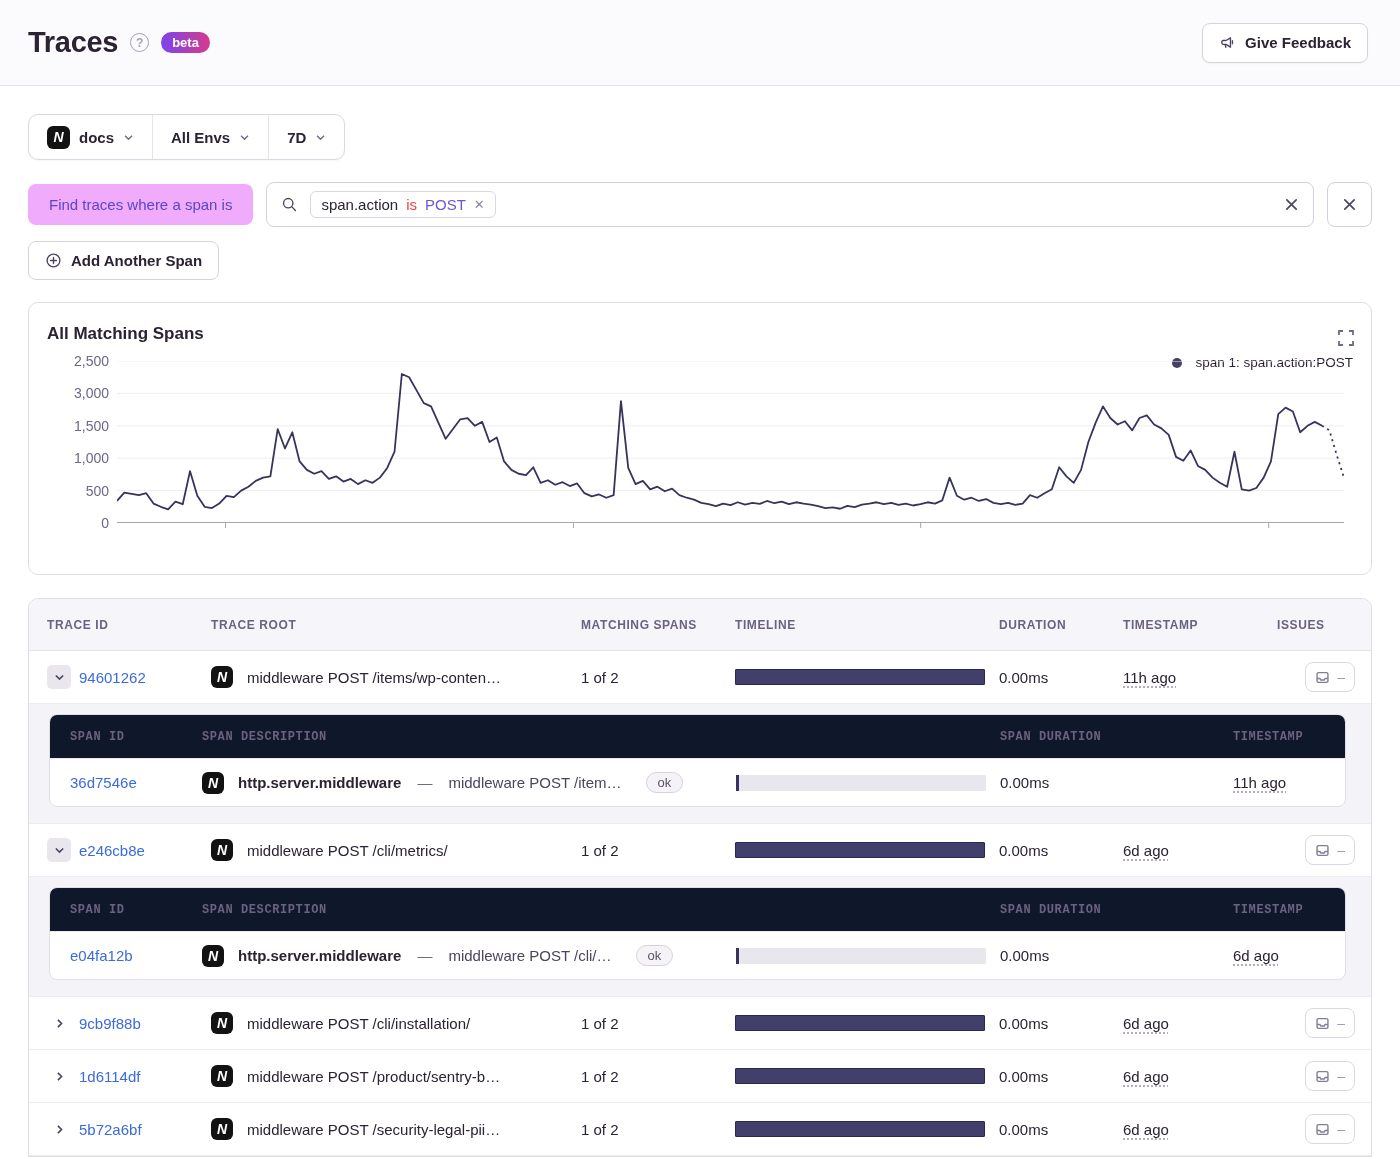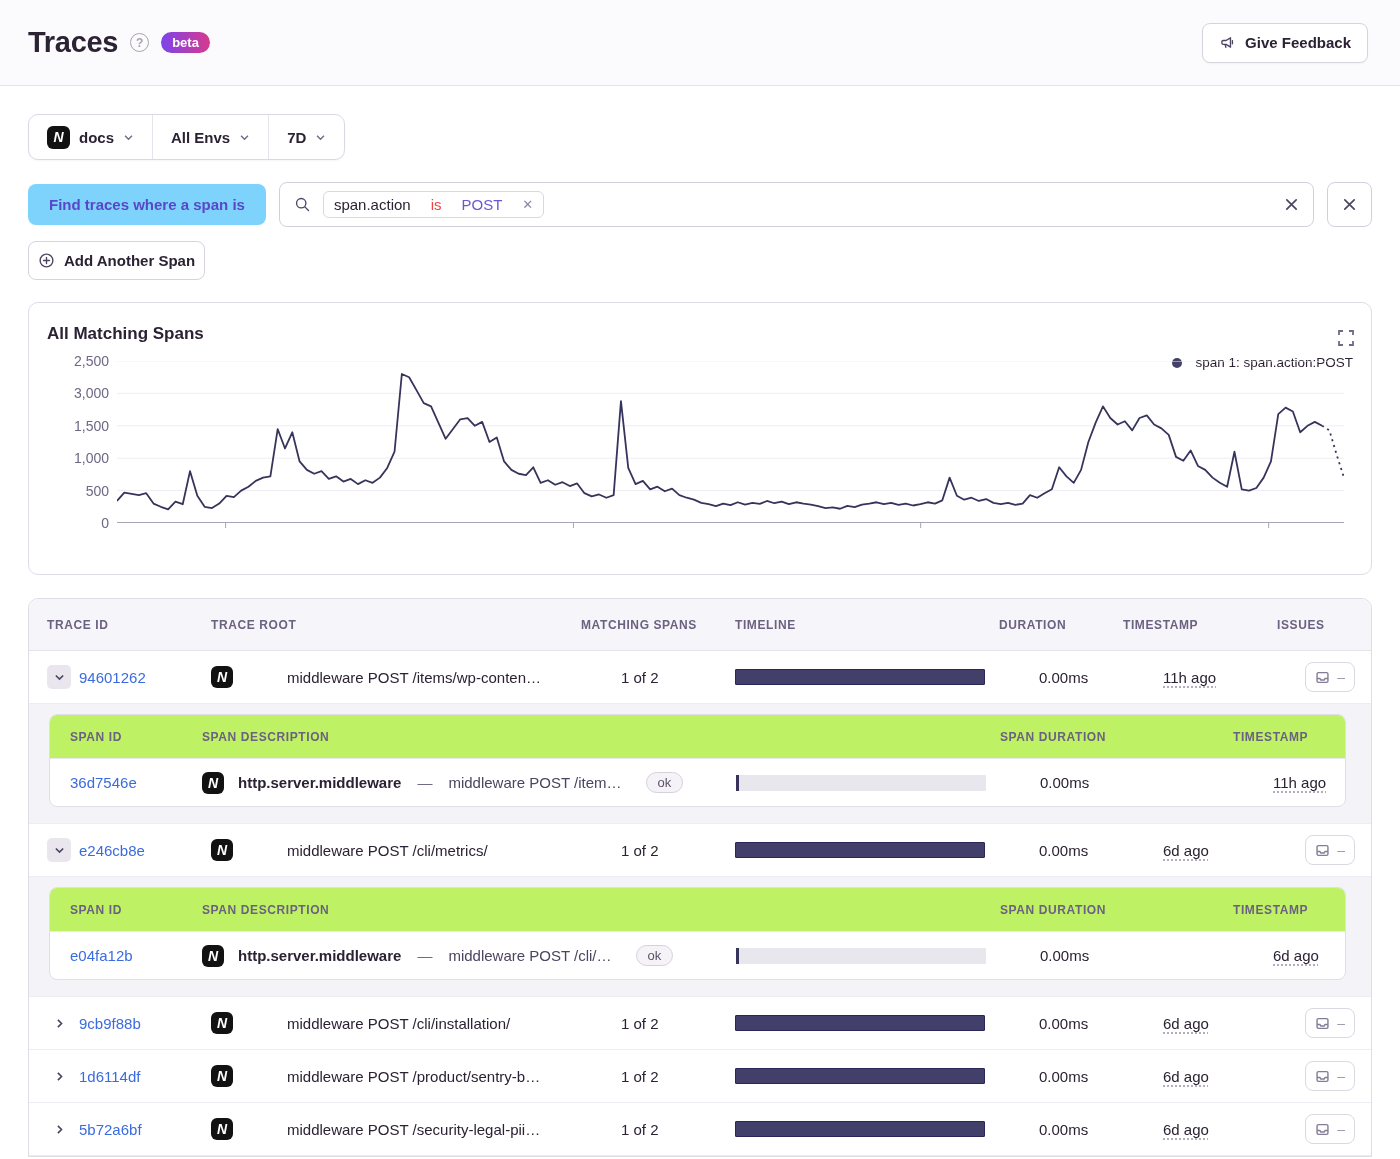--- a/index.html
+++ b/index.html
@@ -28,34 +28,34 @@
   .filter-bar { display:inline-flex; align-items:stretch; border:1px solid #dcd8e3; border-radius:10px;
     background:#fff; height:46px; box-shadow:0 1px 2px rgba(40,30,60,.04); }
   .filter-seg { display:flex; align-items:center; gap:9px; padding:0 18px; font-weight:700; font-size:15px; cursor:pointer; }
   .filter-seg + .filter-seg { border-left:1px solid #e6e3ea; }
   .chev-down { width:11px; height:11px; stroke:#71688a; fill:none; stroke-width:2; }
   .nextjs { width:23px; height:23px; background:#121212; color:#fff; border-radius:6px;
     font-size:14px; font-weight:700; display:flex; align-items:center; justify-content:center; font-style:italic; }
 
   
   .query-row { display:flex; align-items:center; gap:13px; margin-top:22px; }
-  .query-label { background:#7dd3fc; color:#5a46c8; font-weight:700; font-size:15px;
+  .query-label { background:#f0abfc; color:#5a46c8; font-weight:400; font-size:15px;
     padding:12px 21px; border-radius:8px; white-space:nowrap; }
   .search-box { flex:1; height:45px; border:1px solid #d4cfdd; border-radius:8px; background:#fff;
     display:flex; align-items:center; padding:0 14px; gap:12px; }
-  .token { display:inline-flex; align-items:center; gap:20px; border:1px solid #dbd6e4; border-radius:6px;
+  .token { display:inline-flex; align-items:center; gap:8px; border:1px solid #dbd6e4; border-radius:6px;
     padding:4px 10px; font-size:15px; background:#fff; }
   .token .tk-key { color:#2b2233; }
   .token .tk-op { color:#ef4444; }
   .token .tk-val { color:#6a57d4; }
   .token .tk-x { color:#8d86a0; font-size:13px; cursor:pointer; }
   .x-icon { width:15px; height:15px; stroke:#4d4461; stroke-width:1.8; cursor:pointer; }
   .close-square { width:45px; height:45px; border:1px solid #d4cfdd; border-radius:8px; background:#fff;
     display:flex; align-items:center; justify-content:center; cursor:pointer; flex:none; }
-  .add-span-btn { margin-top:14px; height:39px; padding:0 9px; }
+  .add-span-btn { margin-top:14px; height:39px; padding:0 16px; }
 
   
   .chart-panel { margin-top:22px; border:1px solid #e0dce6; border-radius:10px; height:273px;
     position:relative; background:#fff;padding-left:11px; }
   .chart-title { position:absolute; left:18px; top:21px; font-size:17px; font-weight:700; }
   .expand-btn { position:absolute; right:16px; top:26px; width:18px; height:18px; cursor:pointer; }
   .expand-btn svg { width:18px; height:18px; stroke:#71688a; fill:none; stroke-width:1.8; }
   .legend { position:absolute; right:18px; top:52px; display:flex; align-items:center; gap:13px; font-size:13.5px; color:#2b2233; }
   .legend-dot { width:10px; height:10px; border-radius:50%; background:#444066; }
   .plot-wrap { position:absolute; left:0; right:27px; top:58px; display:flex; }
@@ -75,36 +75,36 @@
   .r-align { text-align:left; }
   .trace-row { height:53px; border-bottom:1px solid #eeecf2; background:#fff; }
   .c-id { display:flex; align-items:center; gap:8px; }
   .chev-box { width:24px; height:24px; border-radius:5px; background:#e9e6ee; display:flex;
     align-items:center; justify-content:center; cursor:pointer; flex:none; }
   .chev-box svg, .chev-plain svg { width:13px; height:13px; stroke:#4d4461; fill:none; stroke-width:2; }
   .chev-plain { width:24px; height:24px; display:flex; align-items:center; justify-content:center; cursor:pointer; flex:none; }
   .tid { color:#3b6be0; font-size:15px; text-decoration:none; cursor:pointer; }
   .c-root { display:flex; align-items:center; gap:14px; overflow:hidden; white-space:nowrap; font-size:15px; }
   .nextjs.sm { width:22px; height:22px; flex:none; }
-  .cell-txt { font-size:15px;margin-left:40px; }
+  .cell-txt { font-size:15px; }
   .bar-full { height:16px; width:100%; background:#433f6b; border:1px solid #2a2758; border-radius:1px; cursor:pointer; }
   .bar-ghost { height:16px; width:100%; background:#e9e7ee; border-radius:1px; position:relative; cursor:pointer; }
   .bar-ghost i { position:absolute; left:0; top:0; bottom:0; width:3px; background:#37345c; }
   .ts { text-decoration:underline dotted #9a93ab; text-underline-offset:4px; cursor:pointer; }
   .c-iss { display:flex; justify-content:flex-end; }
   .issues-pill { border:1px solid #dcd8e2; border-radius:8px; height:30px; padding:0 9px;
     display:inline-flex; align-items:center; gap:7px; color:#a29bb2; font-size:14px; cursor:pointer; }
   .issues-pill svg { width:15px; height:15px; stroke:#847d96; fill:none; stroke-width:1.5; }
 
   
   .span-panel { background:#f4f3f7; border-bottom:1px solid #eeecf2; padding:10px 25px 16px 20px; }
   .span-table { background:#fff; border:1px solid #e2dee8; border-radius:8px; overflow:hidden; }
   .sprow { display:grid; grid-template-columns:118px 520px 250px 219px 96px; column-gap:14px;
     padding:0 20px; align-items:center; }
-  .sphead { height:44px; background:#bef264; border-bottom:1px solid #eae7ef; }
+  .sphead { height:44px; background:#0f172a; border-bottom:1px solid #eae7ef;font-family:Liberation Mono, monospace; }
   .span-row { height:47px; }
   .op-name { font-weight:700; font-size:15px; }
   .sep { color:#71688a; margin:0 2px; }
   .desc-gray { color:#4d4461; font-size:15px; overflow:hidden; white-space:nowrap; }
   .ok-badge { border:1px solid #d5d0dc; background:#f5f3f7; color:#5a5368; border-radius:20px;
     font-size:13px; padding:2px 11px; margin-left:10px; }
 </style>
 </head>
 <body>
 

